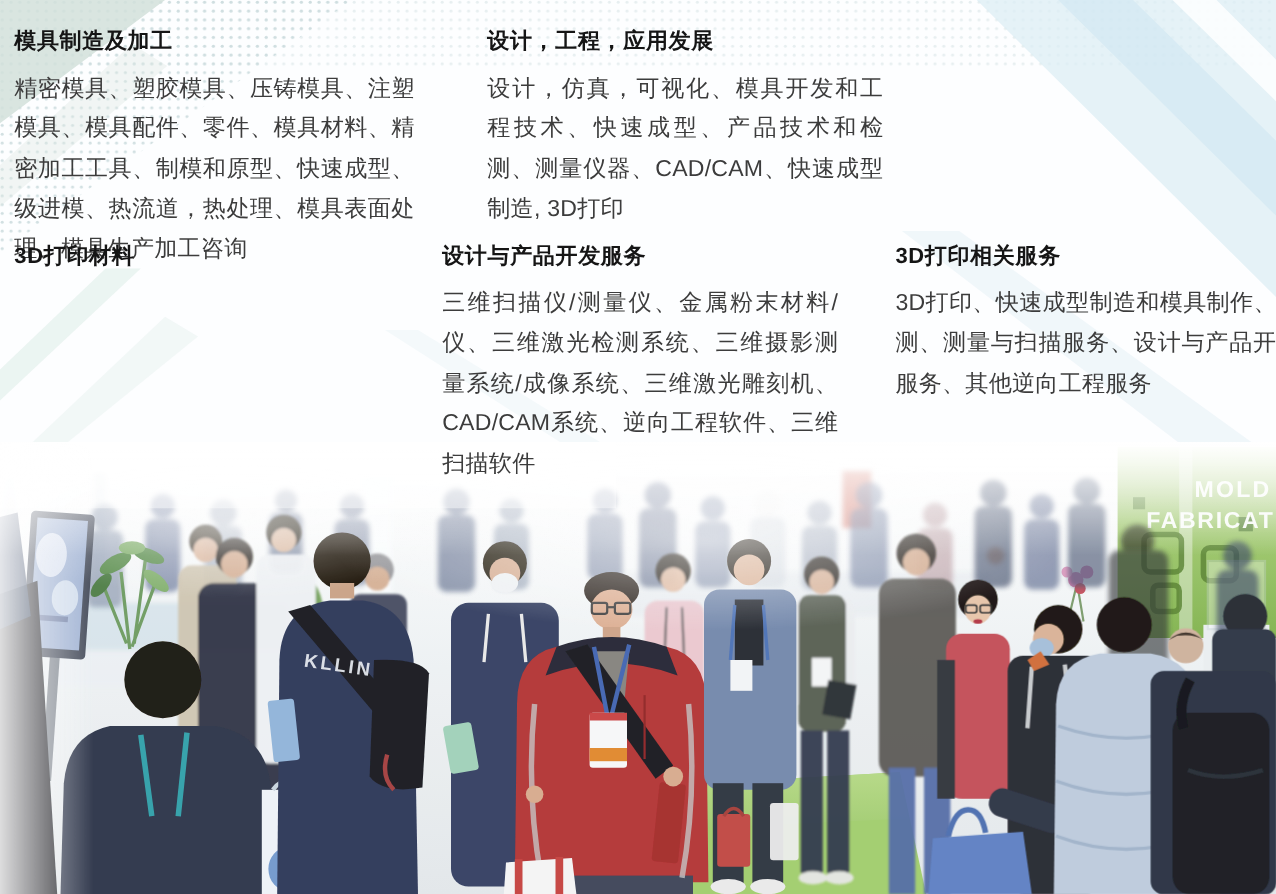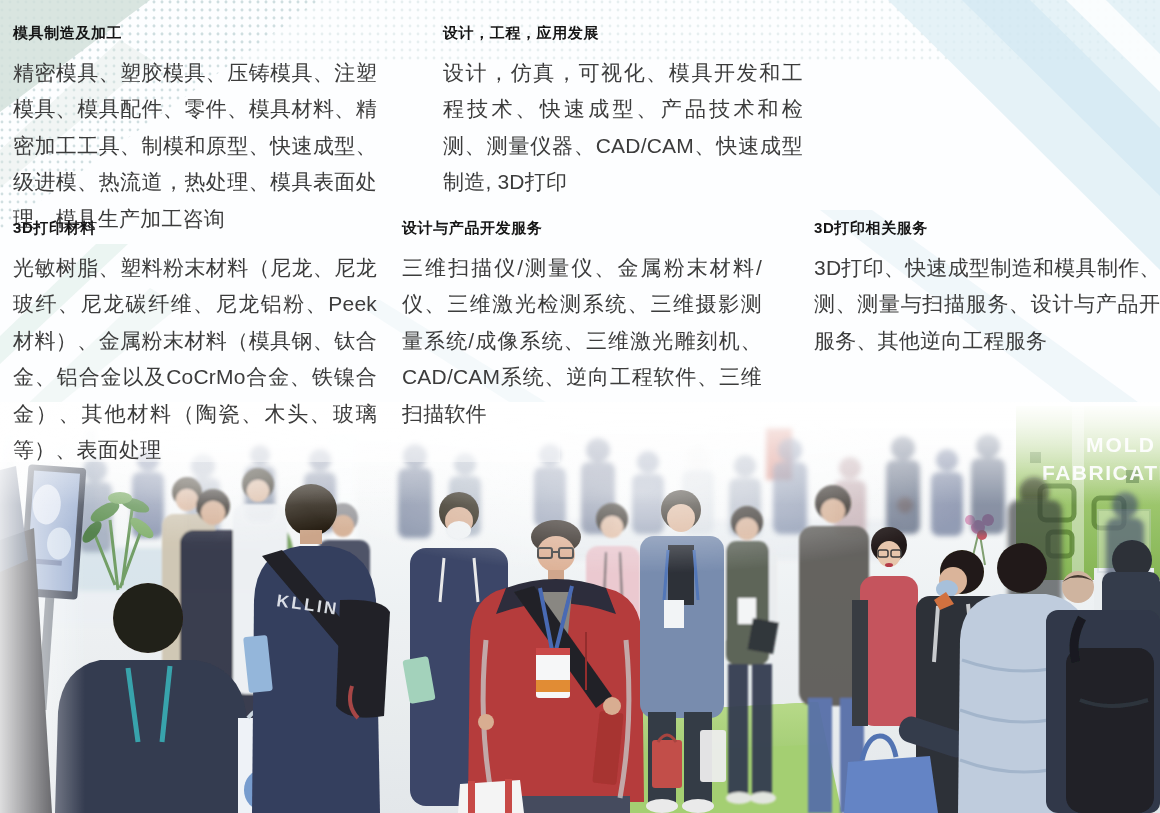--- a/index.html
+++ b/index.html
@@ -5,21 +5,21 @@
   html,body{margin:0;padding:0;}
   body{
     width:1160px;height:813px;position:relative;overflow:hidden;
     background:#fdfeff;
     font-family:"Liberation Sans","DejaVu Sans",sans-serif;
   }
   #scene{position:absolute;left:0;top:0;width:1160px;height:813px;display:block;}
   .cat{position:absolute;z-index:5;}
   .cat h3{
     margin:0 0 12px 0;
-    font-size:15px;font-weight:700;letter-spacing:.6px;
+    font-size:20px;font-weight:700;letter-spacing:.6px;
     color:#151515;
   }
   .cat p{
     margin:0;
     font-size:21px;line-height:36.4px;letter-spacing:.2px;
     color:#3c3c3c;
     text-align:justify;text-align-last:left;
   }
   #b1{left:13px;top:24px;width:364px;}
   #b2{left:402px;top:24px;width:360px;margin-left:41px;}
@@ -386,21 +386,20 @@
   <p>精密模具、塑胶模具、压铸模具、注塑模具、模具配件、零件、模具材料、精密加工工具、制模和原型、快速成型、级进模、热流道，热处理、模具表面处理、模具生产加工咨询</p>
 </div>
 <div class="cat" id="b2">
   <h3>设计，工程，应用发展</h3>
   <p>设计，仿真，可视化、模具开发和工程技术、快速成型、产品技术和检测、测量仪器、CAD/CAM、快速成型制造, 3D打印</p>
 </div>
 <div class="cat" id="b3">
 </div>
 <div class="cat" id="b4">
   <h3>3D打印材料</h3>
-  <p>光敏树脂、塑料粉末材料（尼龙、尼龙玻纤、尼龙碳纤维、尼龙铝粉、Peek材料）、金属粉末材料（模具钢、钛合金、铝合金以及CoCrMo合金、铁镍合金）、其他材料（陶瓷、木头、玻璃等）、表面处理</p>
 </div>
 <div class="cat" id="b5">
   <h3>设计与产品开发服务</h3>
   <p>三维扫描仪/测量仪、金属粉末材料/仪、三维激光检测系统、三维摄影测量系统/成像系统、三维激光雕刻机、CAD/CAM系统、逆向工程软件、三维扫描软件</p>
 </div>
 <div class="cat" id="b6">
   <h3>3D打印相关服务</h3>
   <p>3D打印、快速成型制造和模具制作、检测、测量与扫描服务、设计与产品开发服务、其他逆向工程服务</p>
 </div>
 

